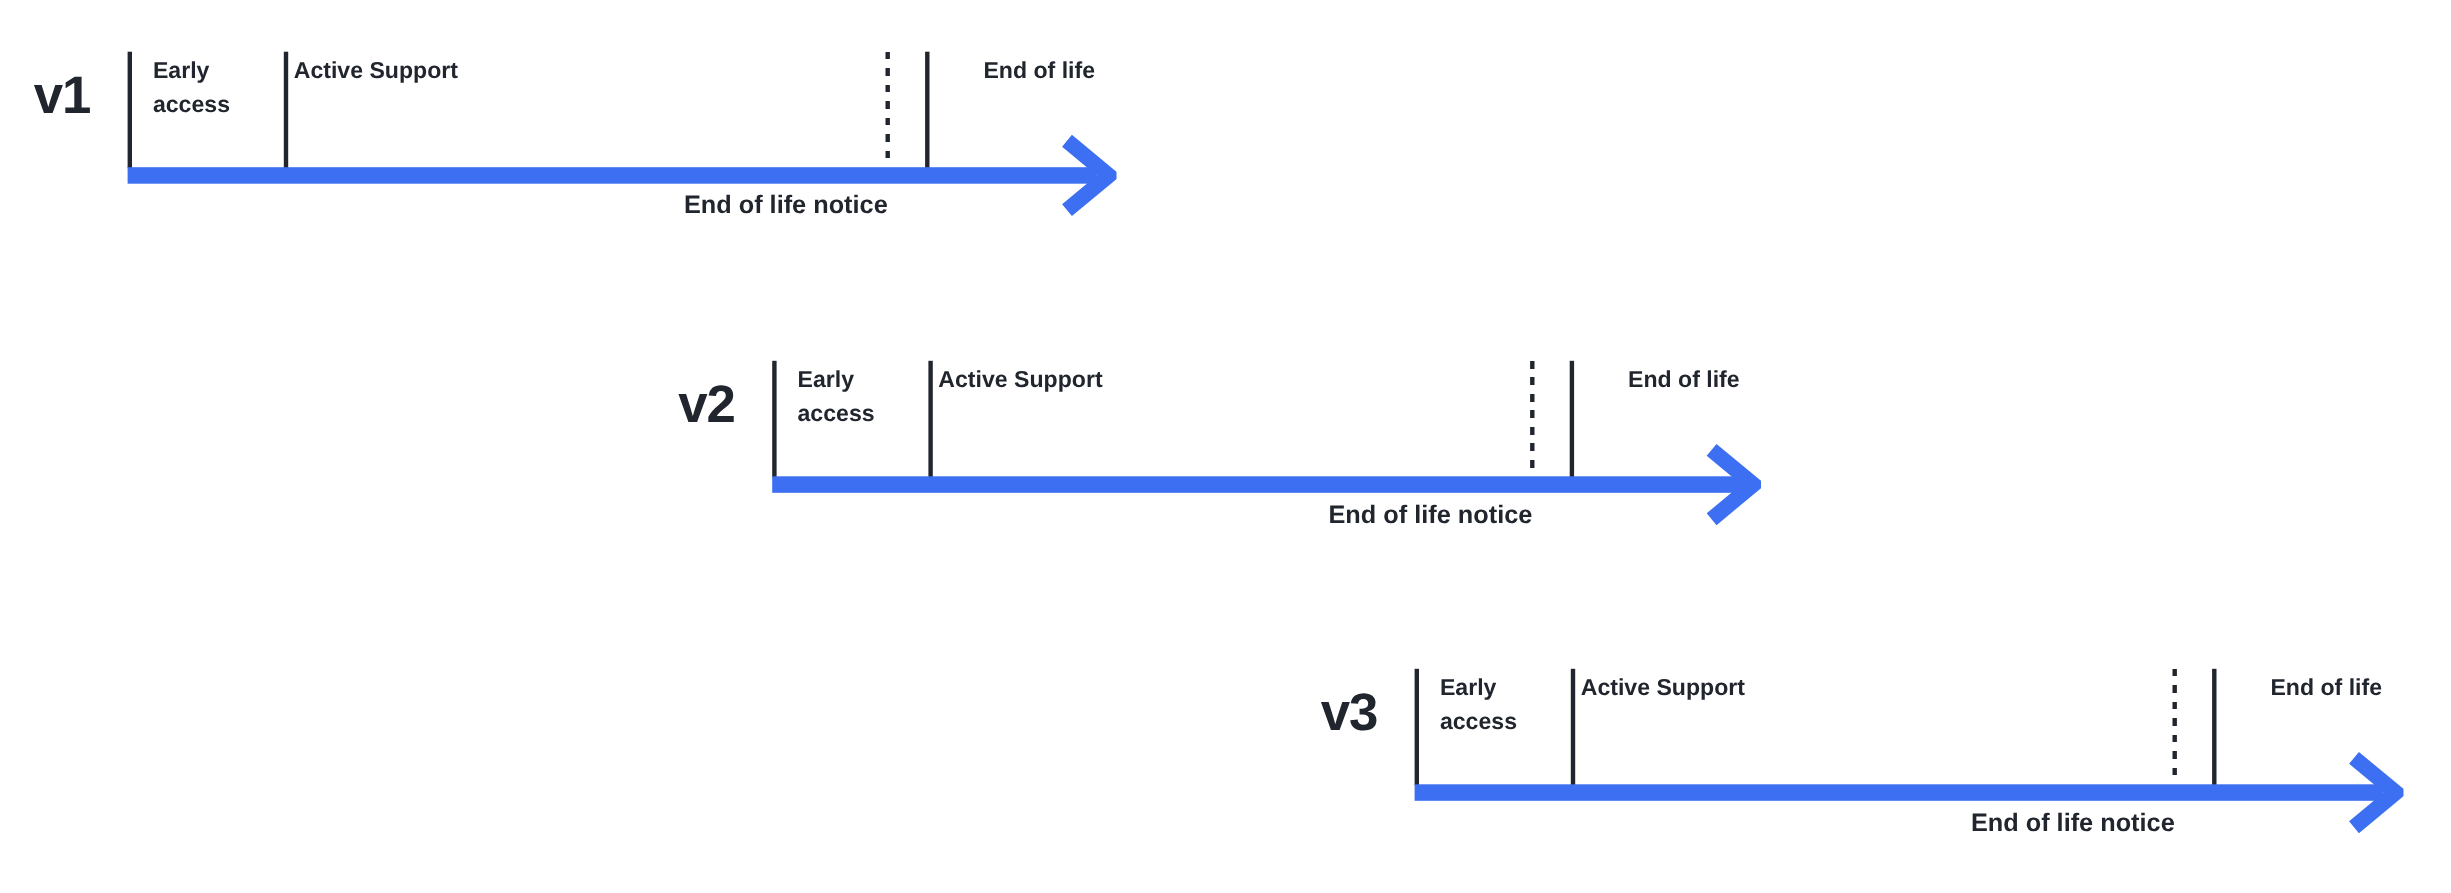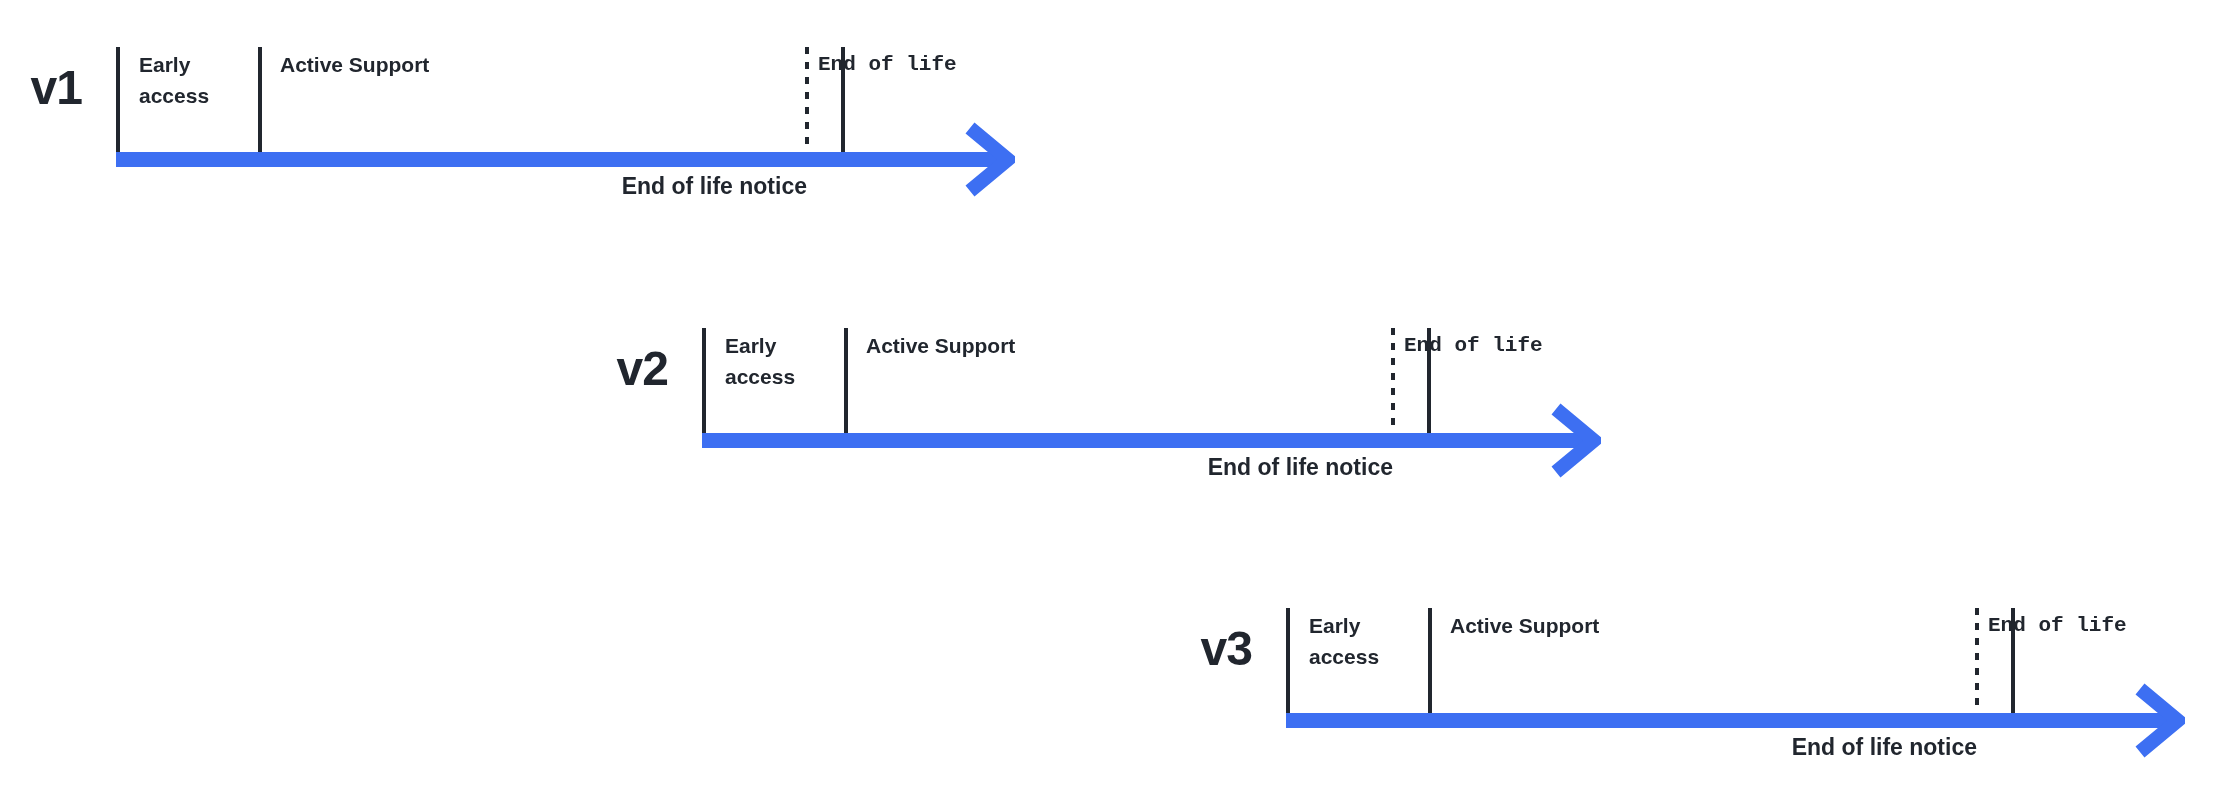--- a/index.html
+++ b/index.html
@@ -39,22 +39,22 @@
     position:absolute;top:0;left:789px;width:4px;height:104px;
     background:repeating-linear-gradient(to bottom, var(--ink) 0 7px, transparent 7px 15px);
   }
   .phase-label{
     position:absolute;top:2px;
     font-size:21px;font-weight:700;line-height:31px;
     color:var(--ink);
     white-space:nowrap;
   }
   .phase-label.early{left:123px;width:105px;white-space:normal;}
-  .phase-label.active{left:264px;text-align:center;}
-  .phase-label.eol{left:802px;font-family:Liberation Mono, monospace;}
+  .phase-label.active{left:251px;text-align:center;}
+  .phase-label.eol{left:878px;}
   .bar{
     position:absolute;left:100px;top:105px;
     width:881px;height:15px;
     background:var(--blue);
   }
   .chevron{
     position:absolute;left:947px;top:73px;
     width:52px;height:79px;
     display:block;
   }

